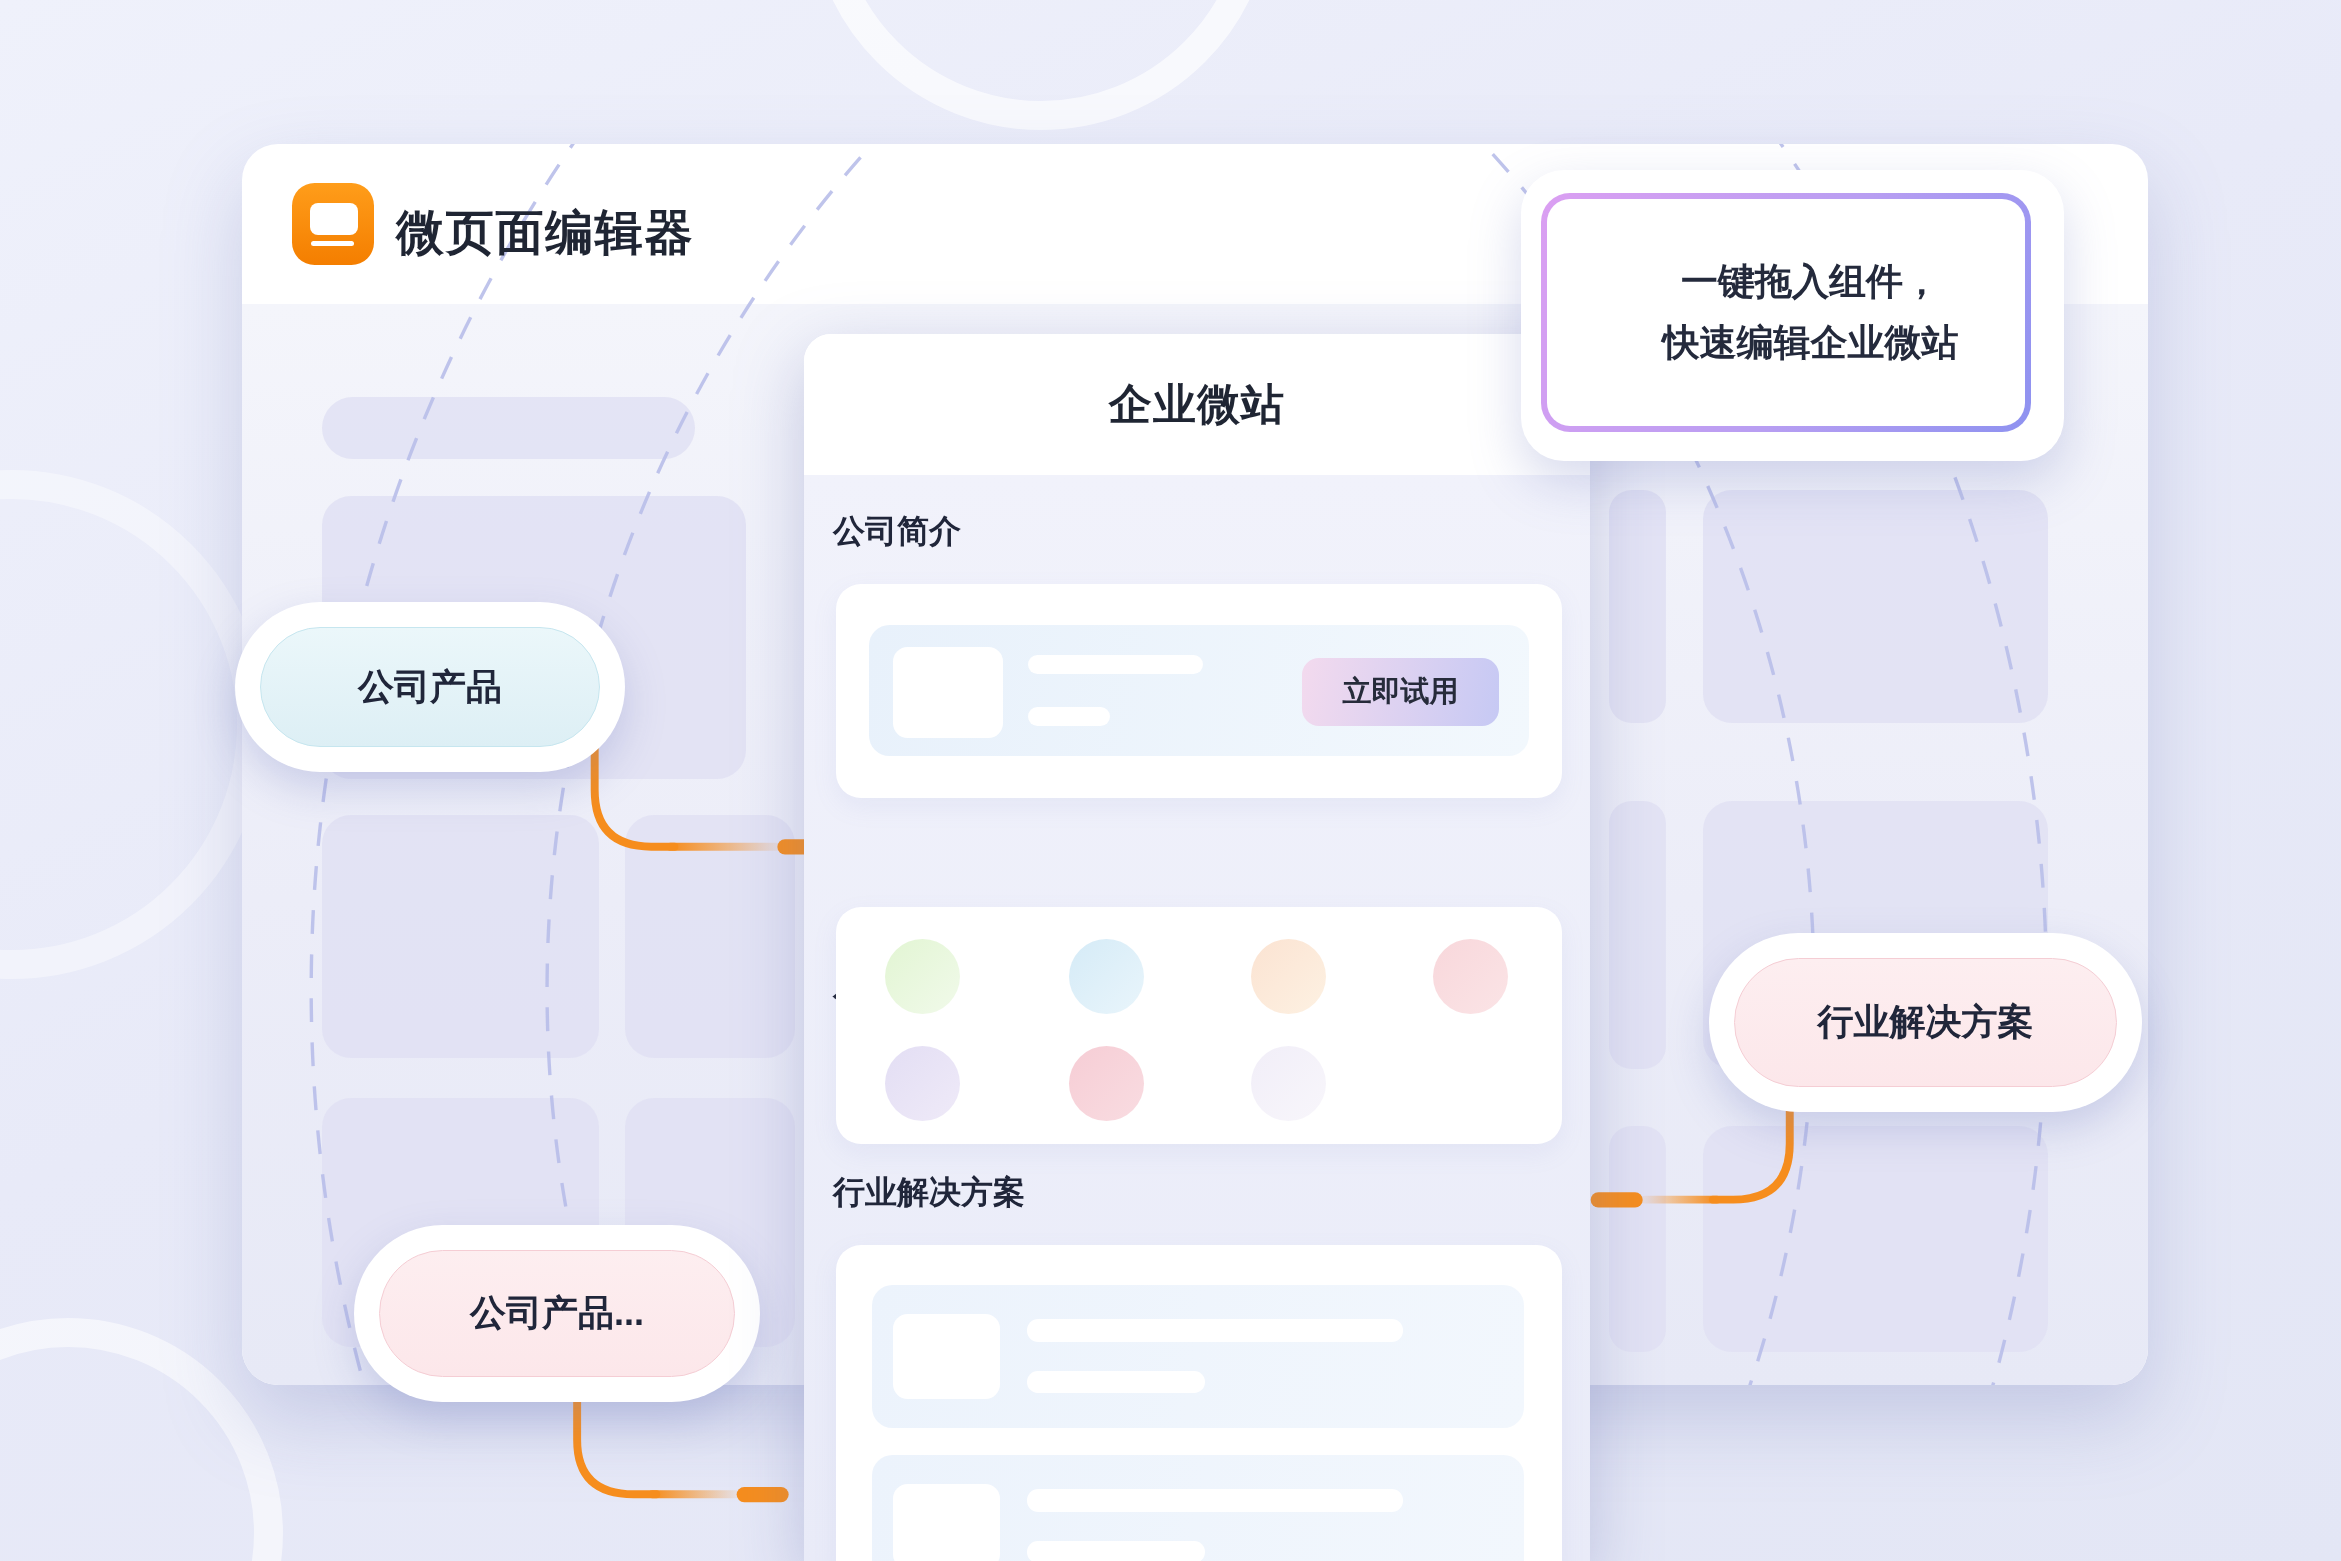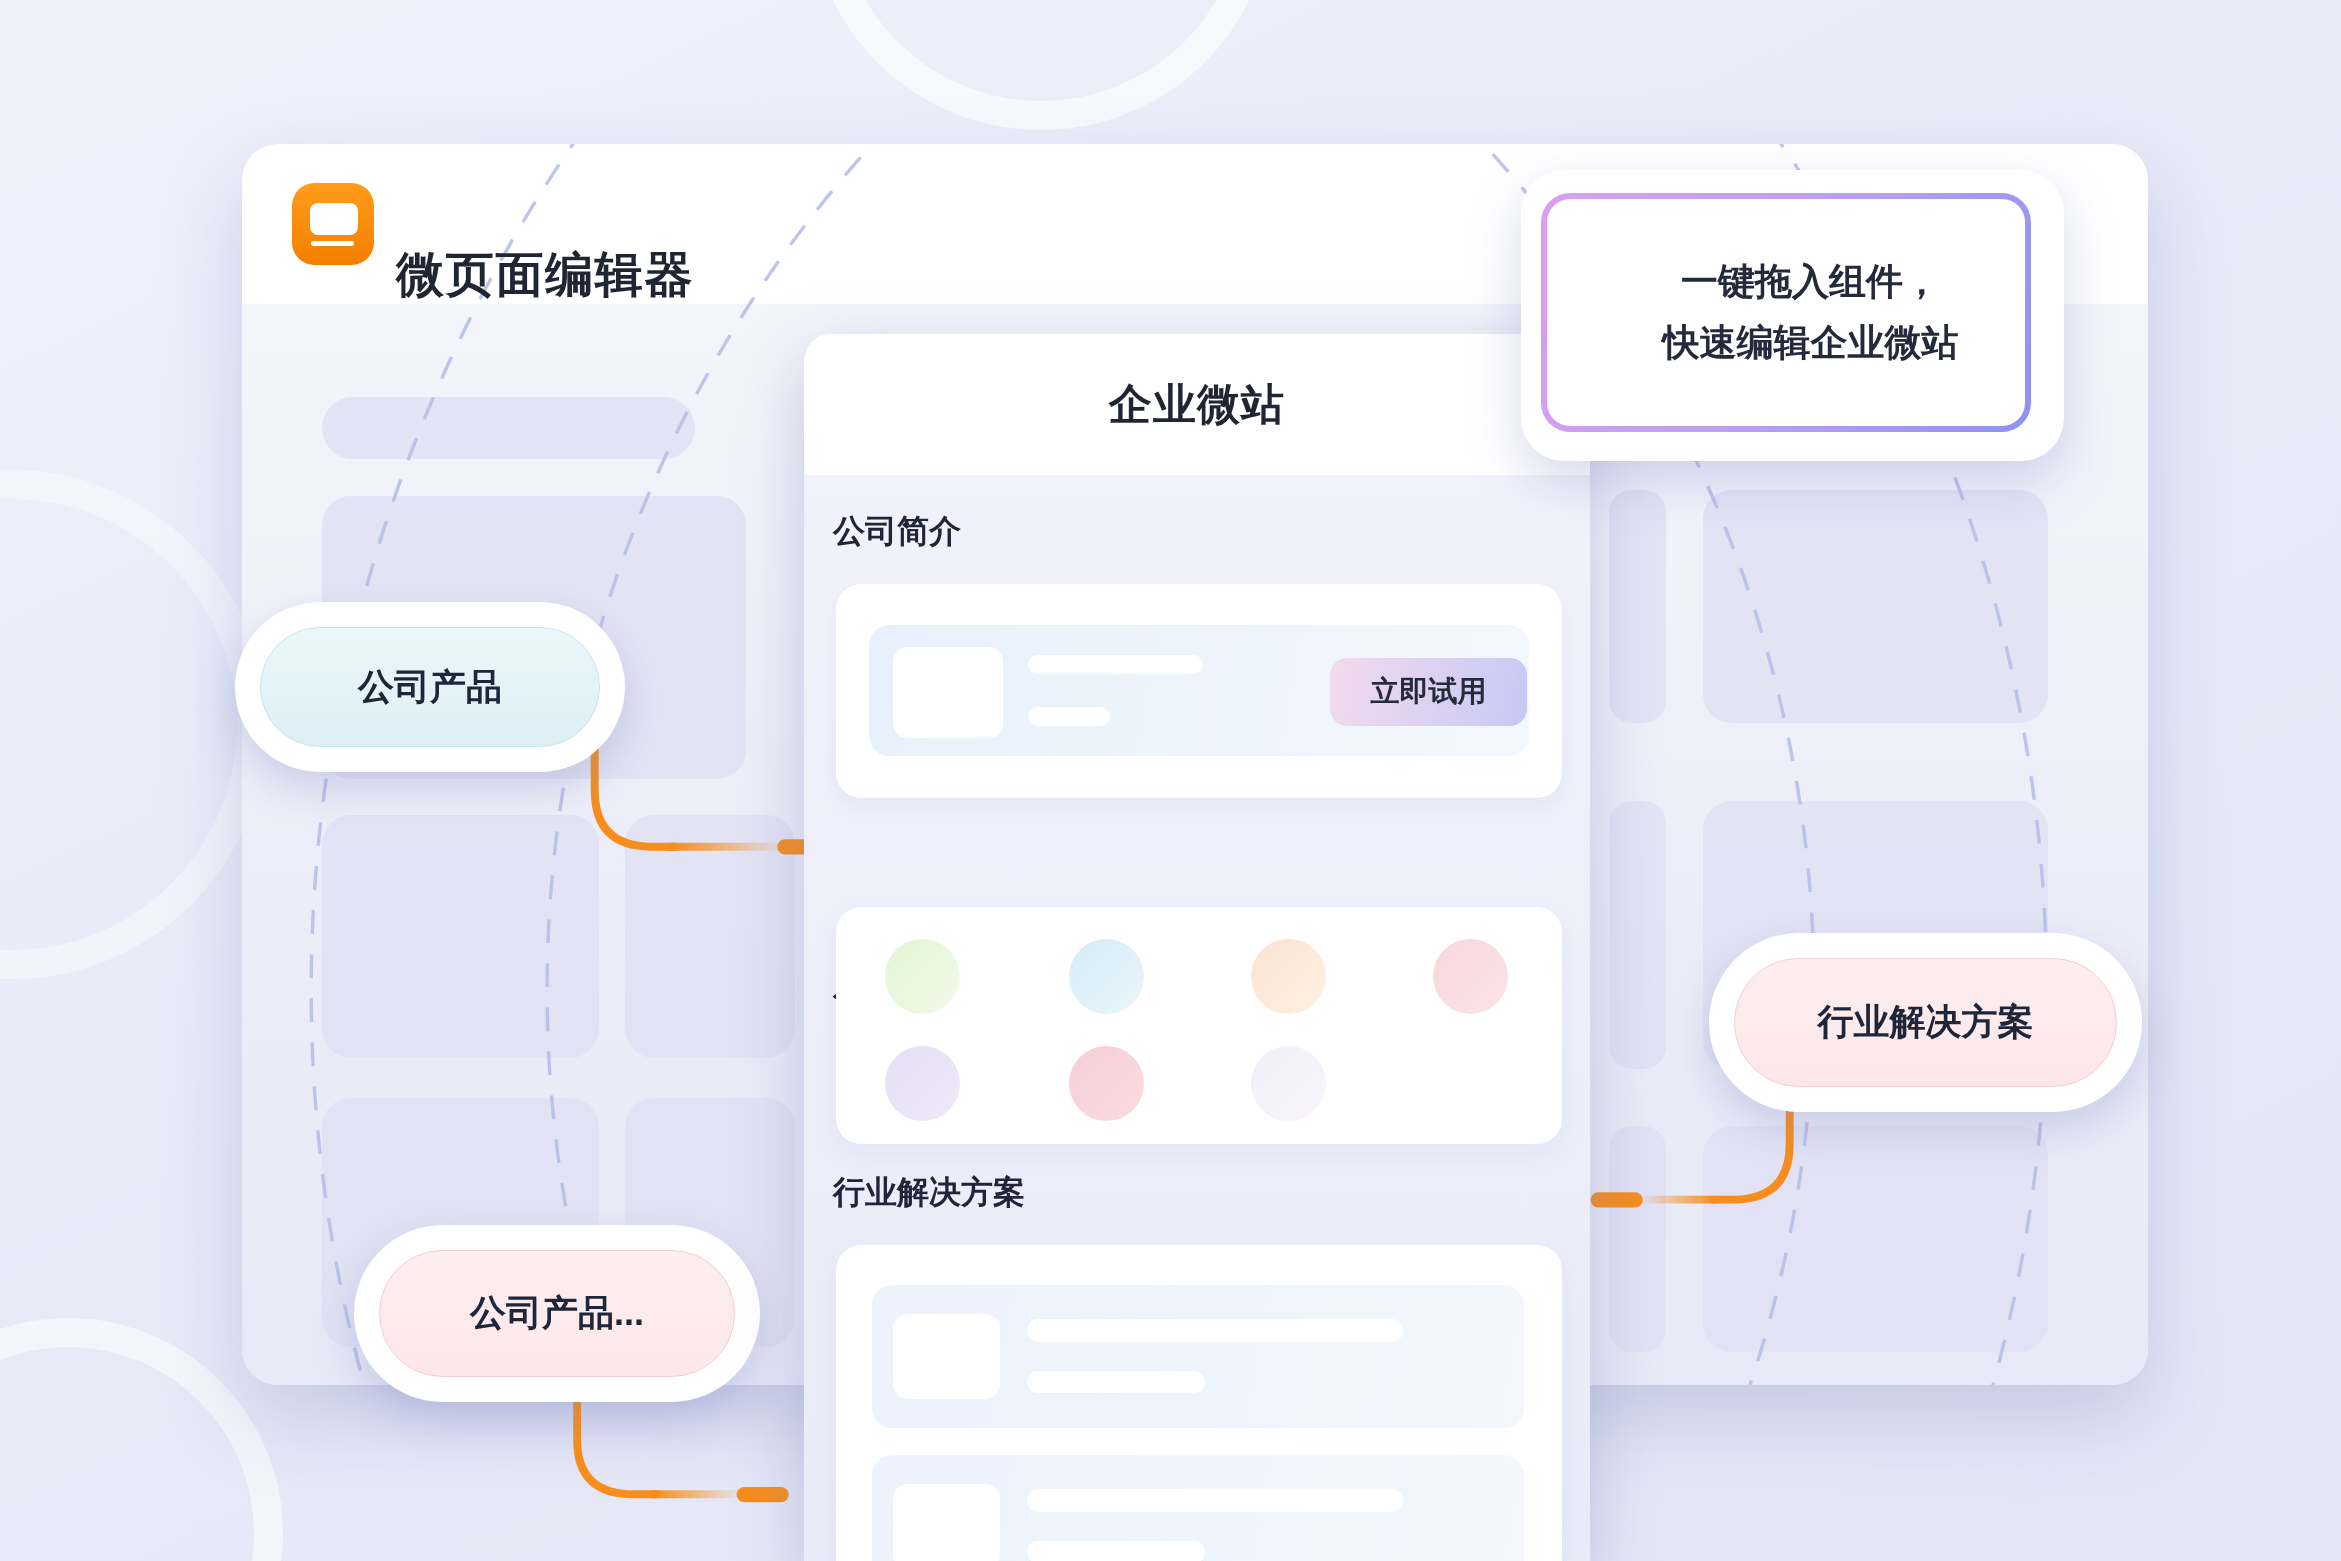--- a/index.html
+++ b/index.html
@@ -31,21 +31,21 @@
     background:#ffffff;border-radius:36px;overflow:hidden;
     box-shadow:0 34px 79px rgba(124,134,190,.30);
   }
   .app-icon{
     position:absolute;left:50px;top:39px;width:82px;height:82px;border-radius:22.6px;
     background:linear-gradient(180deg,#ff9d1a 0%,#f47e00 100%);
   }
   .app-icon .screen{position:absolute;left:17.5px;top:20px;width:48px;height:32px;border-radius:8px;background:#fff;}
   .app-icon .base{position:absolute;left:19px;top:58px;width:43px;height:5.1px;border-radius:2.8px;background:#fff;}
   .app-title{
-    position:absolute;left:154px;top:57px;font-size:48px;font-weight:700;color:#1f2533;letter-spacing:1.7px;white-space:nowrap;margin-top:42px;
+    position:absolute;left:154px;top:57px;font-size:48px;font-weight:700;color:#1f2533;letter-spacing:1.7px;white-space:nowrap;
   }
   .canvas{
     position:absolute;left:0;top:160px;right:0;bottom:0;
     background:linear-gradient(180deg,#f4f5fb 0%,#ecedf8 55%,#e7e9f6 100%);
   }
   .ghost{position:absolute;background:rgba(224,225,243,.85);border-radius:29px;}
   .arc-layer{position:absolute;left:0;top:0;width:1906px;height:1241px;pointer-events:none;}
   .arc{fill:none;stroke:#b8bee9;stroke-width:6;stroke-dasharray:42 36;opacity:.9;}
 
   
@@ -99,21 +99,21 @@
     position:absolute;left:33px;top:41px;width:660px;height:131px;border-radius:20.4px;
     background:linear-gradient(100deg,#e8f1fb 0%,#f2f8fd 100%);
   }
   .intro-avatar{position:absolute;left:24px;top:21.5px;width:110px;height:91px;border-radius:14.7px;background:#fff;}
   .intro-bar1{position:absolute;left:159px;top:30px;width:175px;height:19px;border-radius:9.6px;background:#fff;}
   .intro-bar2{position:absolute;left:159px;top:82px;width:82px;height:19px;border-radius:9.6px;background:#fff;}
   .cta{
     position:absolute;left:433px;top:33px;width:197px;height:68px;border-radius:17px;
     background:linear-gradient(100deg,var(--cta1) 0%,var(--cta2) 100%);
     display:flex;align-items:center;justify-content:center;
-    font-size:29px;font-weight:700;color:#262b3a;cursor:pointer;white-space:nowrap;margin-left:28px;
+    font-size:29px;font-weight:700;color:#262b3a;cursor:pointer;white-space:nowrap;
   }
   .circle{position:absolute;width:75px;height:75px;border-radius:50%;}
   .circle:nth-child(1){left:49px;top:32px;}
   .circle:nth-child(2){left:233px;top:32px;}
   .circle:nth-child(3){left:415px;top:32px;}
   .circle:nth-child(4){left:597px;top:32px;}
   .circle:nth-child(5){left:49px;top:139px;}
   .circle:nth-child(6){left:233px;top:139px;}
   .circle:nth-child(7){left:415px;top:139px;}
 

